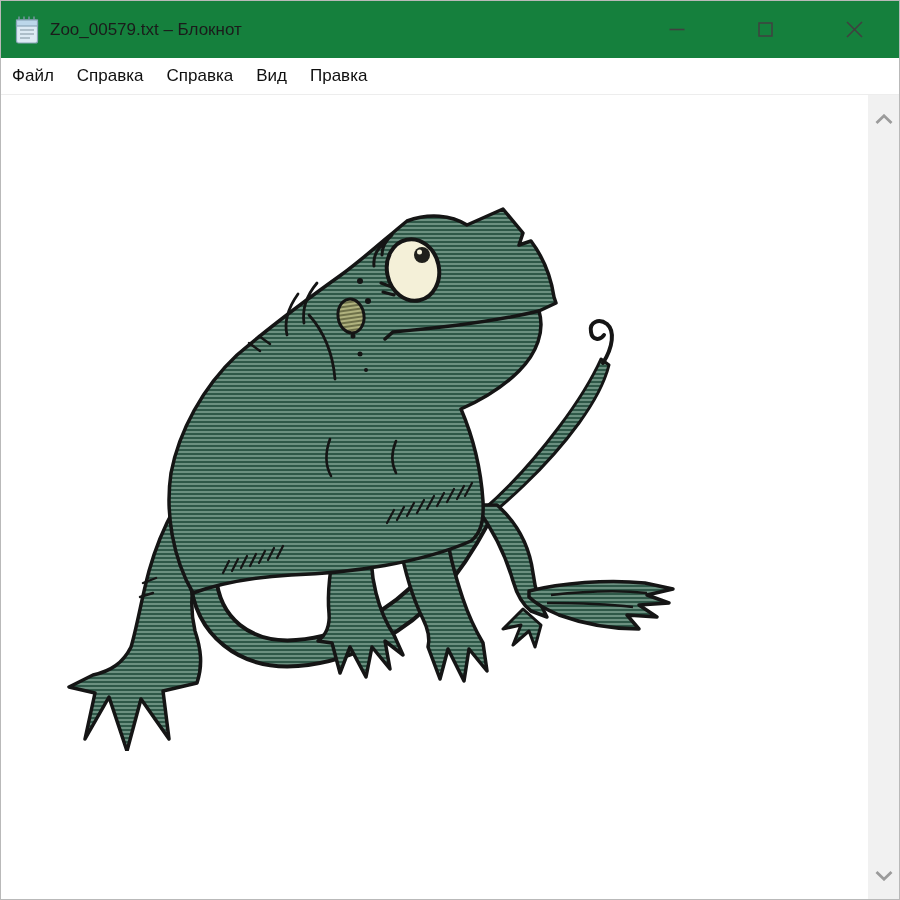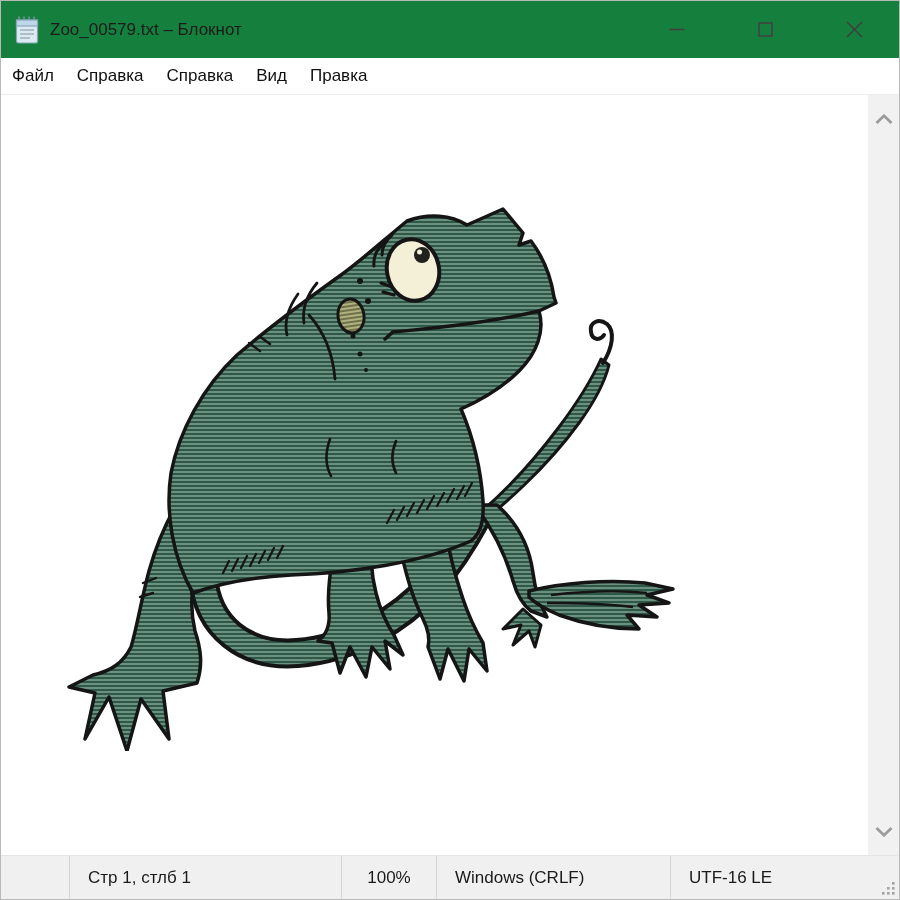--- a/index.html
+++ b/index.html
@@ -144,31 +144,14 @@
         </svg>
       </div>
       <div class="scroll-btn">
         <svg width="18" height="11" viewBox="0 0 18 11">
           <polyline points="1.5,2 9,9.2 16.5,2" fill="none" stroke="#9b9b9b" stroke-width="2.8"></polyline>
         </svg>
       </div>
     </div>
   </div>
 
-  <div class="statusbar">
-    <div class="sb sb-spacer"></div>
-    <div class="sb sb-cursor">Стр 1, стлб 1</div>
-    <div class="sb sb-zoom">100%</div>
-    <div class="sb sb-eol">Windows (CRLF)</div>
-    <div class="sb sb-enc">UTF-16 LE</div>
-    <svg class="grip" width="16" height="16" viewBox="0 0 16 16">
-      <g fill="#a5a5a5">
-        <rect x="12" y="2" width="2.6" height="2.6"></rect>
-        <rect x="12" y="7" width="2.6" height="2.6"></rect>
-          <rect x="7" y="7" width="2.6" height="2.6"></rect>
-        <rect x="12" y="12" width="2.6" height="2.6"></rect>
-          <rect x="7" y="12" width="2.6" height="2.6"></rect>
-          <rect x="2" y="12" width="2.6" height="2.6"></rect>
-      </g>
-    </svg>
-  </div>
 
 </div>
 
 </body></html>

